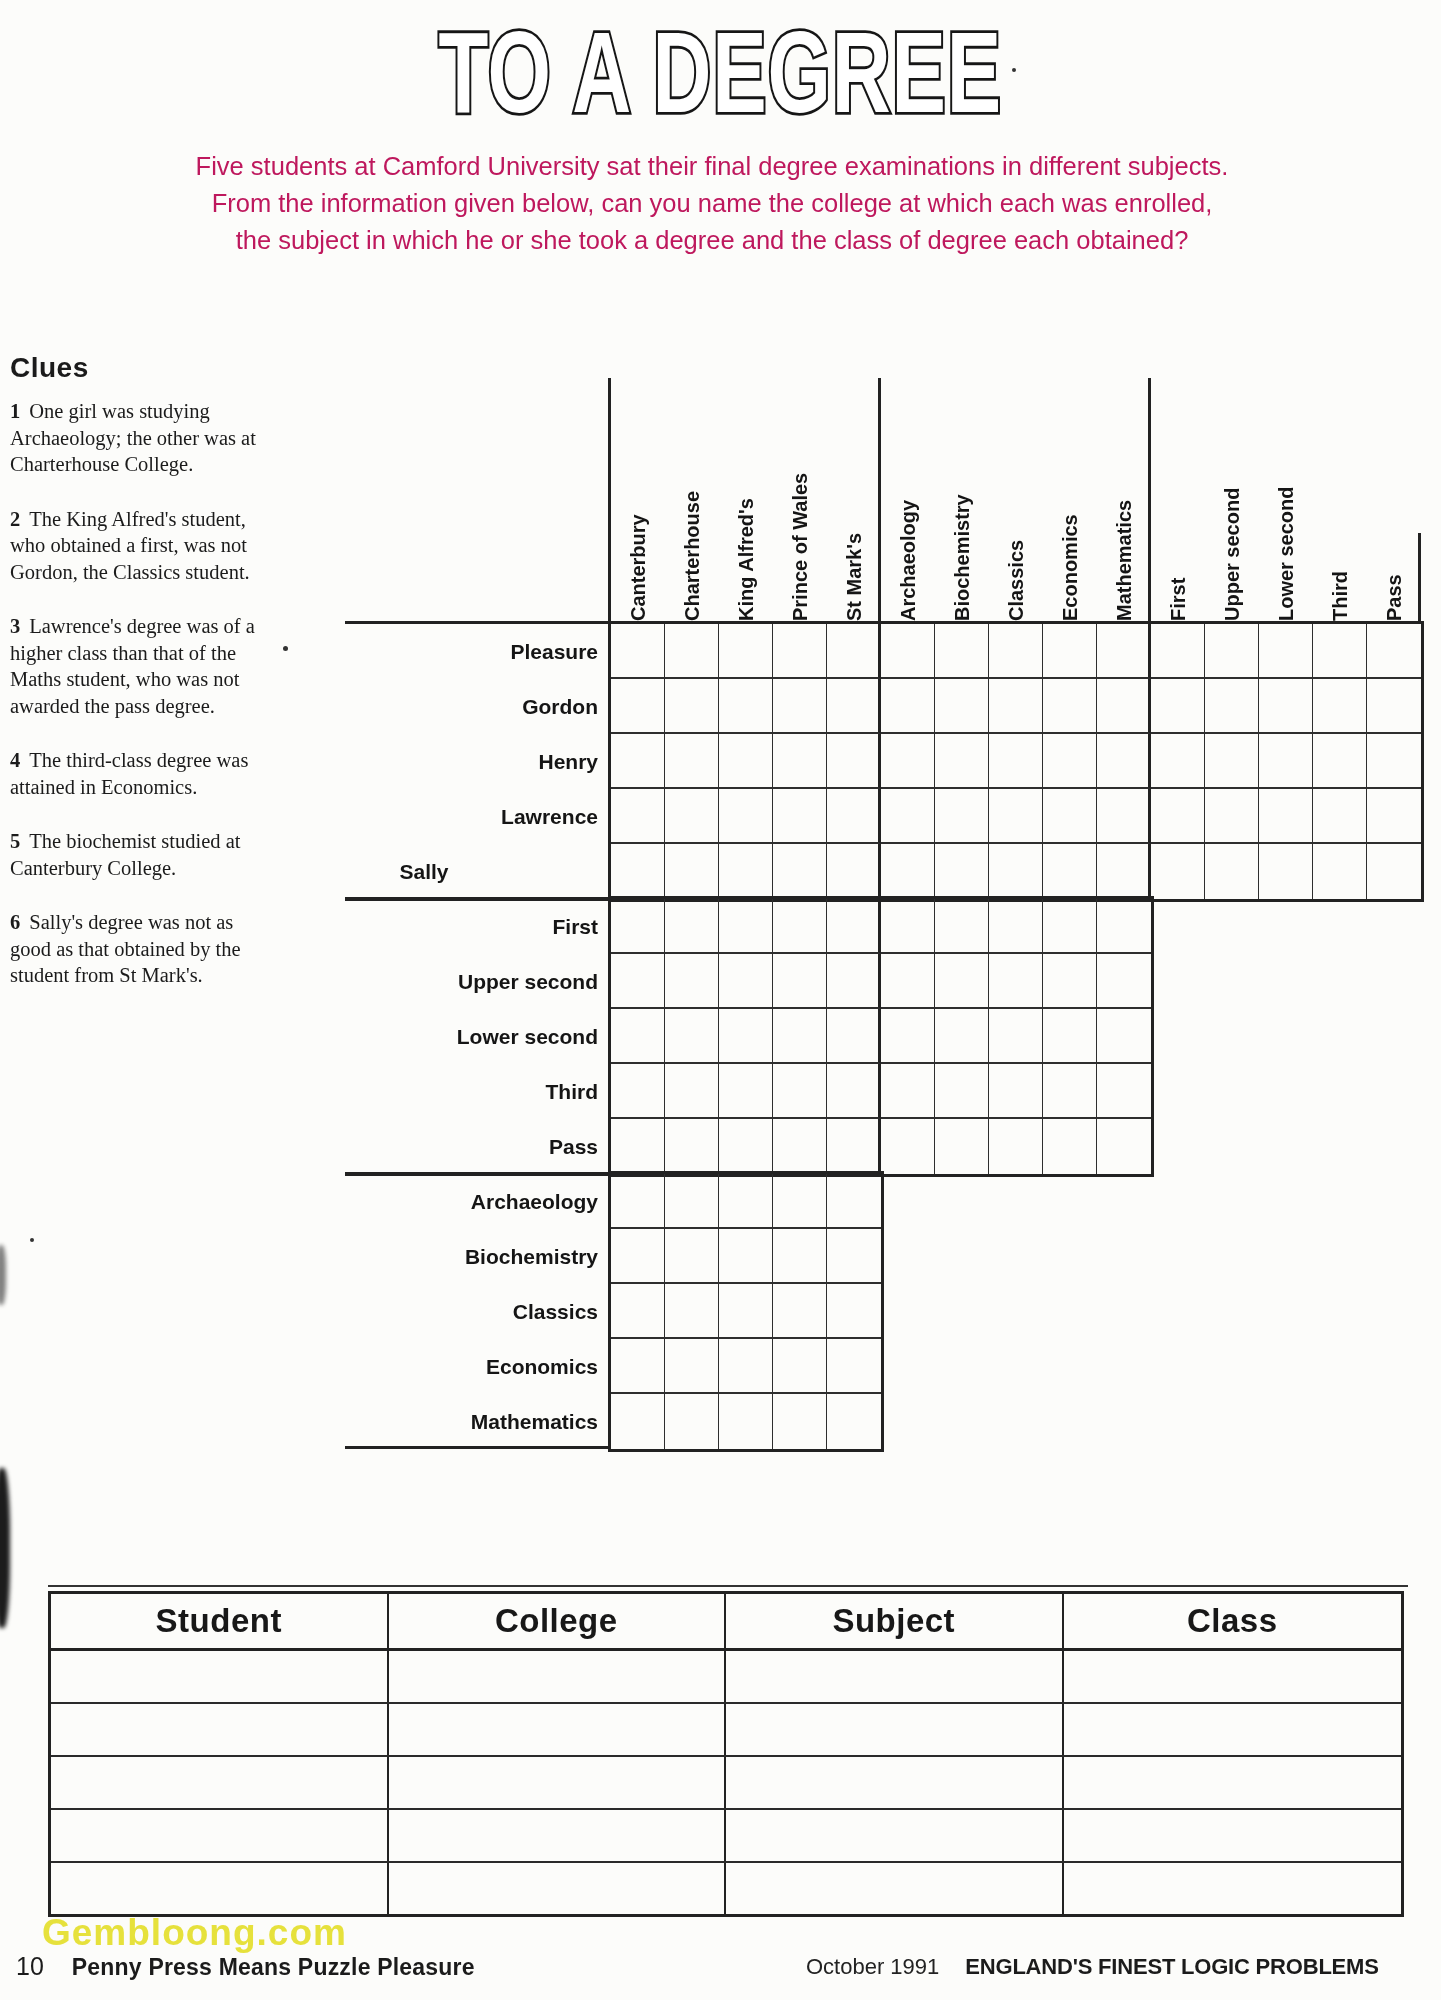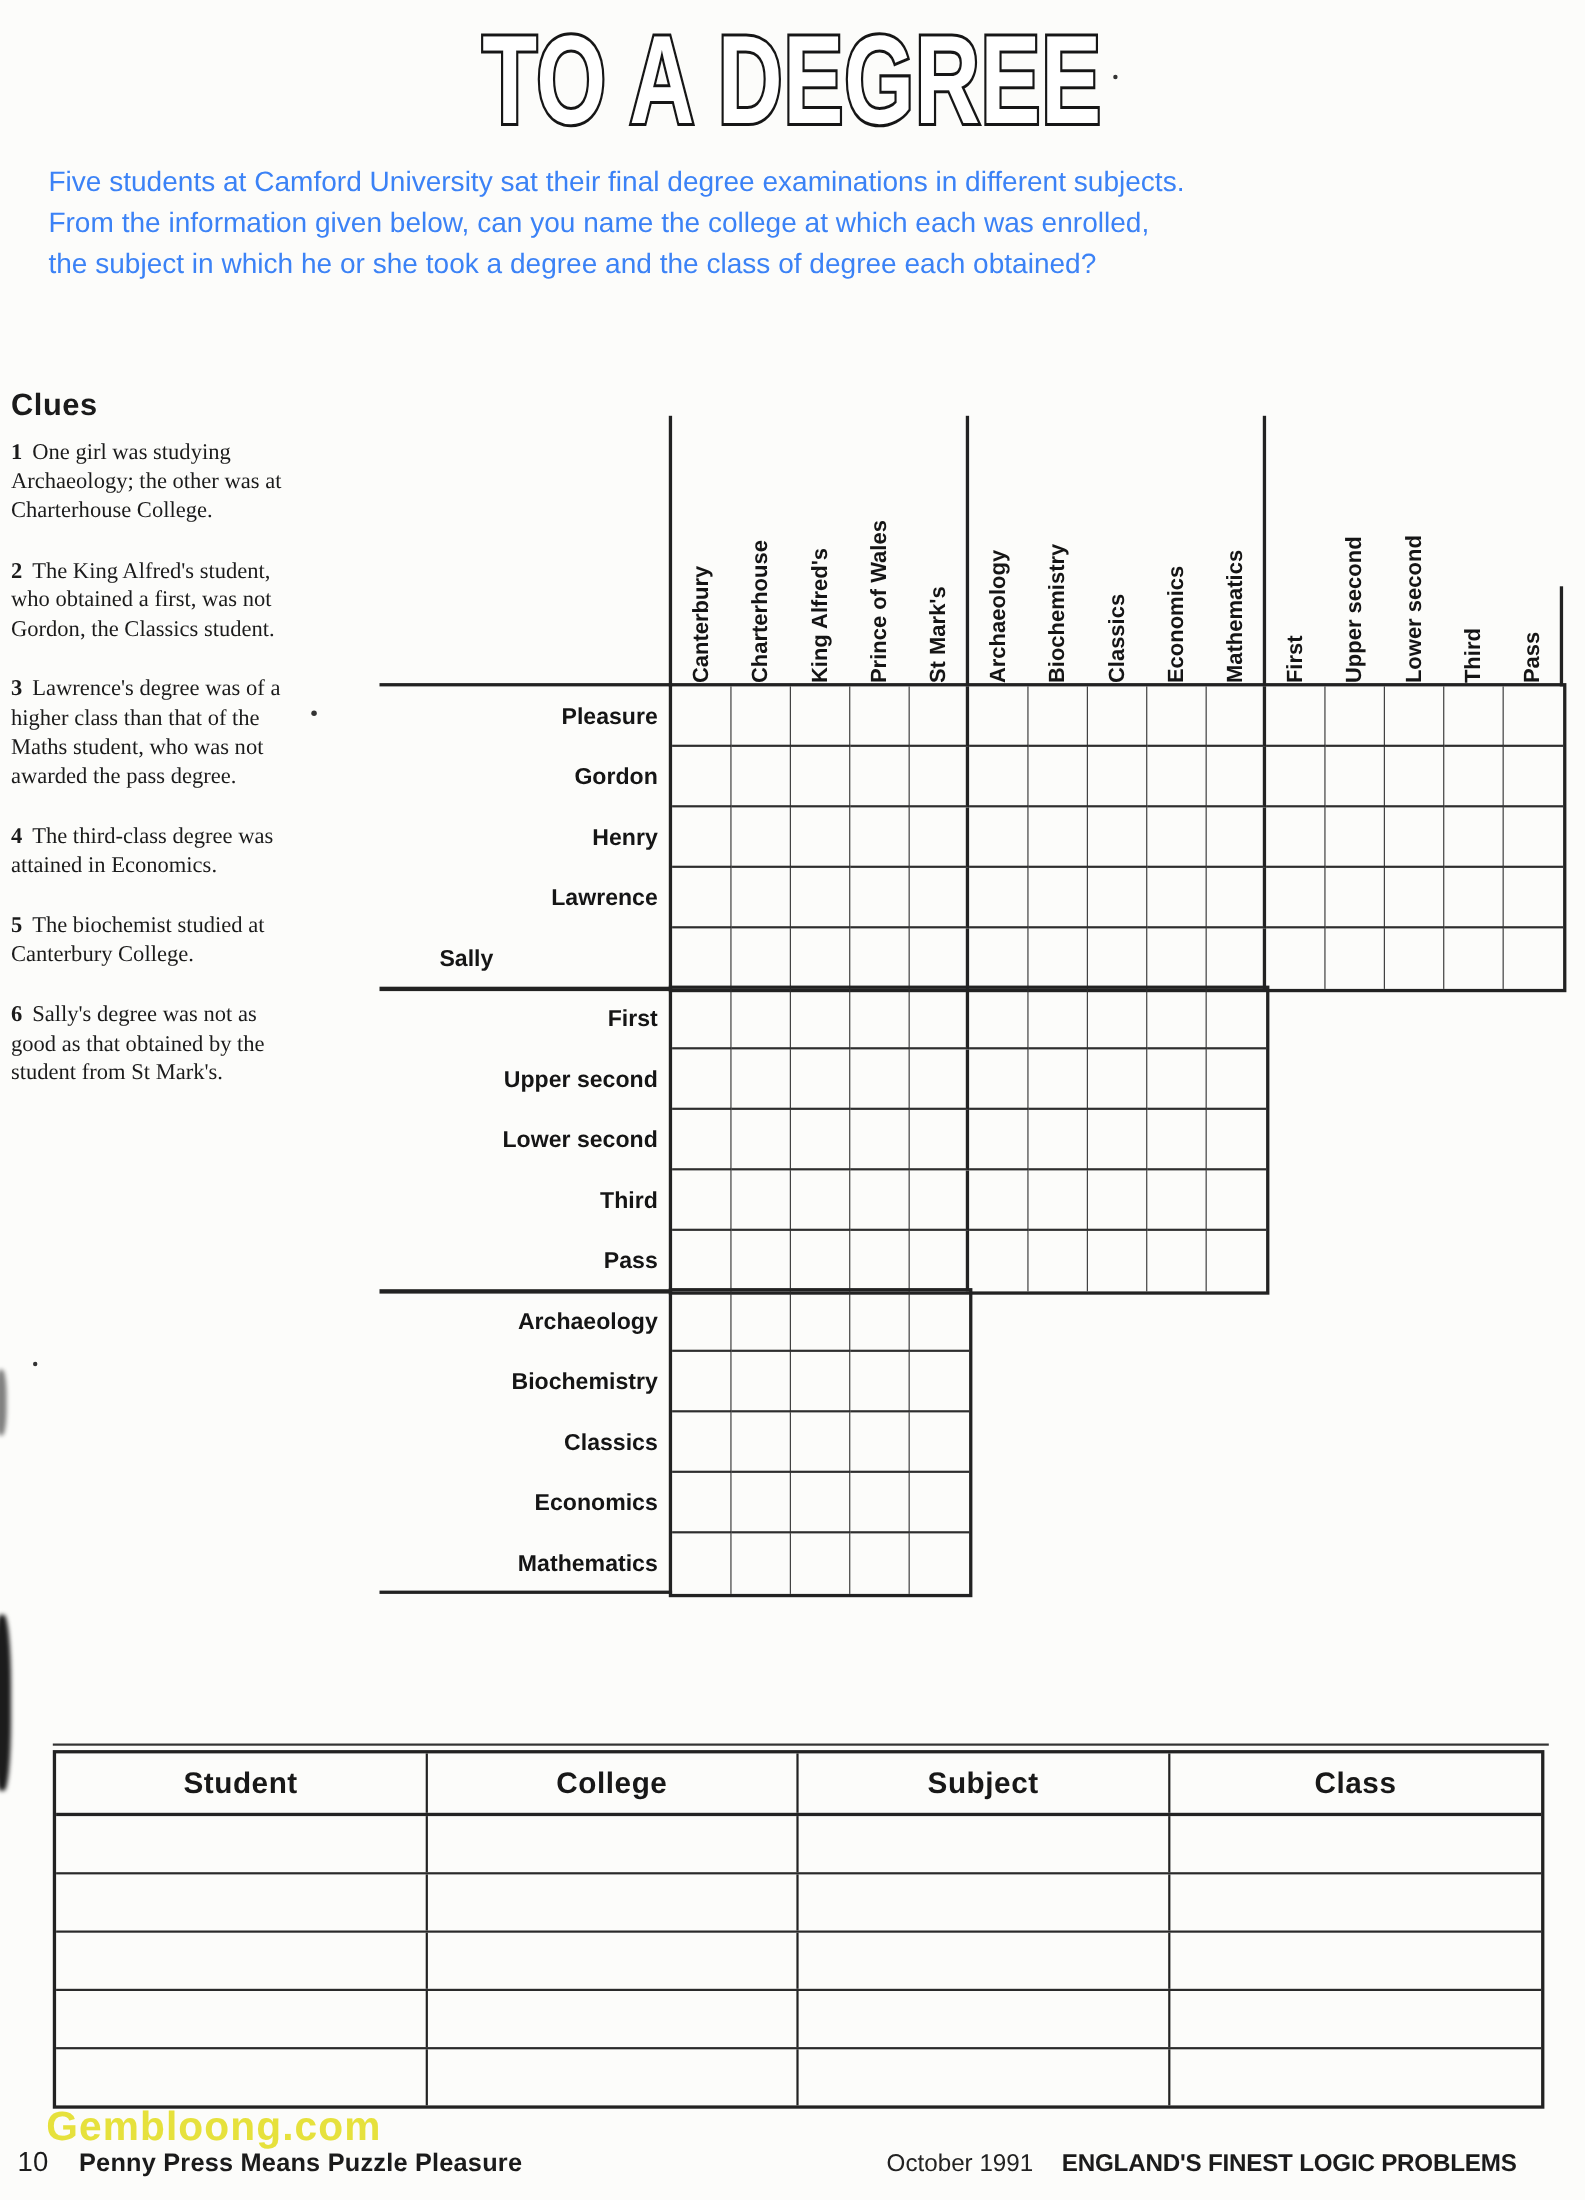--- a/index.html
+++ b/index.html
@@ -18,22 +18,22 @@
     font-size:102px;font-weight:bold;letter-spacing:1px;
     color:#ffffff;
     -webkit-text-stroke:5px #161616;
     paint-order:stroke fill;
     transform:scale(0.80,1.12);transform-origin:center top;
     white-space:nowrap;
   }
 
   
   .intro{
-    position:absolute;left:44px;top:148px;width:1360px;
-    font-size:25.5px;line-height:37px;color:#3b82f6;
+    position:absolute;left:32px;top:148px;width:1360px;
+    font-size:25.5px;line-height:37px;text-align:center;color:#be185d;
   }
 
   
   .clues{position:absolute;left:10px;top:352px;width:262px;}
   .clues h2{font-size:28px;margin:0 0 14px 0;letter-spacing:0.5px;}
   .clue{font-size:20.5px;line-height:26.5px;margin:0 0 28px 0;font-family:Liberation Serif, serif;}
   .clue b{margin-right:9px;}
 
   
   .col-label{
@@ -68,21 +68,21 @@
     border:3px solid #222;box-sizing:border-box;background:transparent;
   }
   .sol-row{display:grid;grid-template-columns:repeat(4,1fr);}
   .sol-row.head{height:54px;border-bottom:3px solid #222;}
   .sol-row.data{height:51px;border-bottom:2px solid #2a2a2a;}
   .sol-row.data:last-child{border-bottom:none;}
   .sol-cell{border-right:2.5px solid #222;}
   .sol-cell:last-child{border-right:none;}
   .sol-row.head .sol-cell{
     display:flex;align-items:center;justify-content:center;
-    font-weight:bold;font-size:27px;letter-spacing:0.5px;color:#181818;
+    font-weight:bold;font-size:33px;letter-spacing:0.5px;color:#181818;
   }
 
   
   .watermark{
     position:absolute;left:42px;top:1912px;
     font-size:37px;font-weight:bold;color:#e6e13c;letter-spacing:1px;
   }
   .footer-left{position:absolute;left:16px;top:1952px;display:flex;align-items:baseline;}
   .page-num{font-weight:normal;font-size:25px;margin-right:28px;}
   .footer-slogan{font-weight:bold;font-size:23px;letter-spacing:0.2px;}

